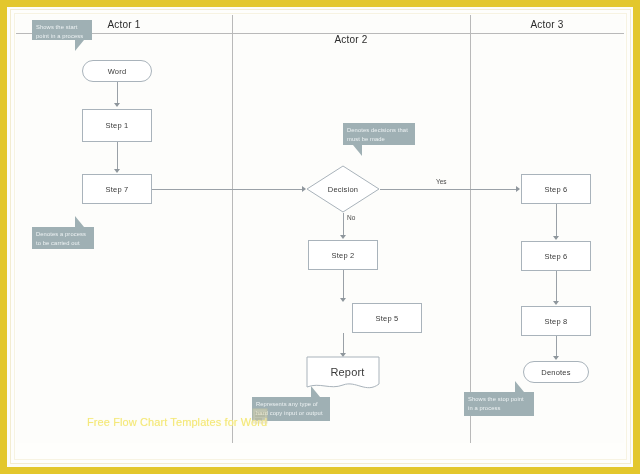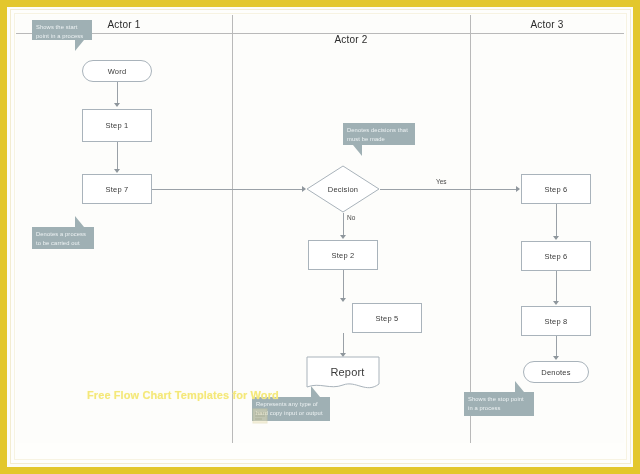--- a/index.html
+++ b/index.html
@@ -121,24 +121,24 @@
     right:10px;top:-11px;
   }
   .tail.dl{ 
     border-right:9px solid #9fb0b4;
     border-bottom:11px solid transparent;
     left:10px;bottom:-11px;
   }
   
   #caption{
     position:absolute;
-    left:42px;top:389px;
+    left:42px;top:416px;
     width:230px;
     font-size:11px;
-    font-weight:bold;
+    font-weight:normal;
     color:#f4e87a;
     text-shadow:0 0 1px #fbf5bc;
     white-space:nowrap;
     letter-spacing:.1px;
     padding-left:45px;
   }
   #caption-badge{
     position:absolute;
     left:252px;top:408px;
     width:16px;height:16px;

